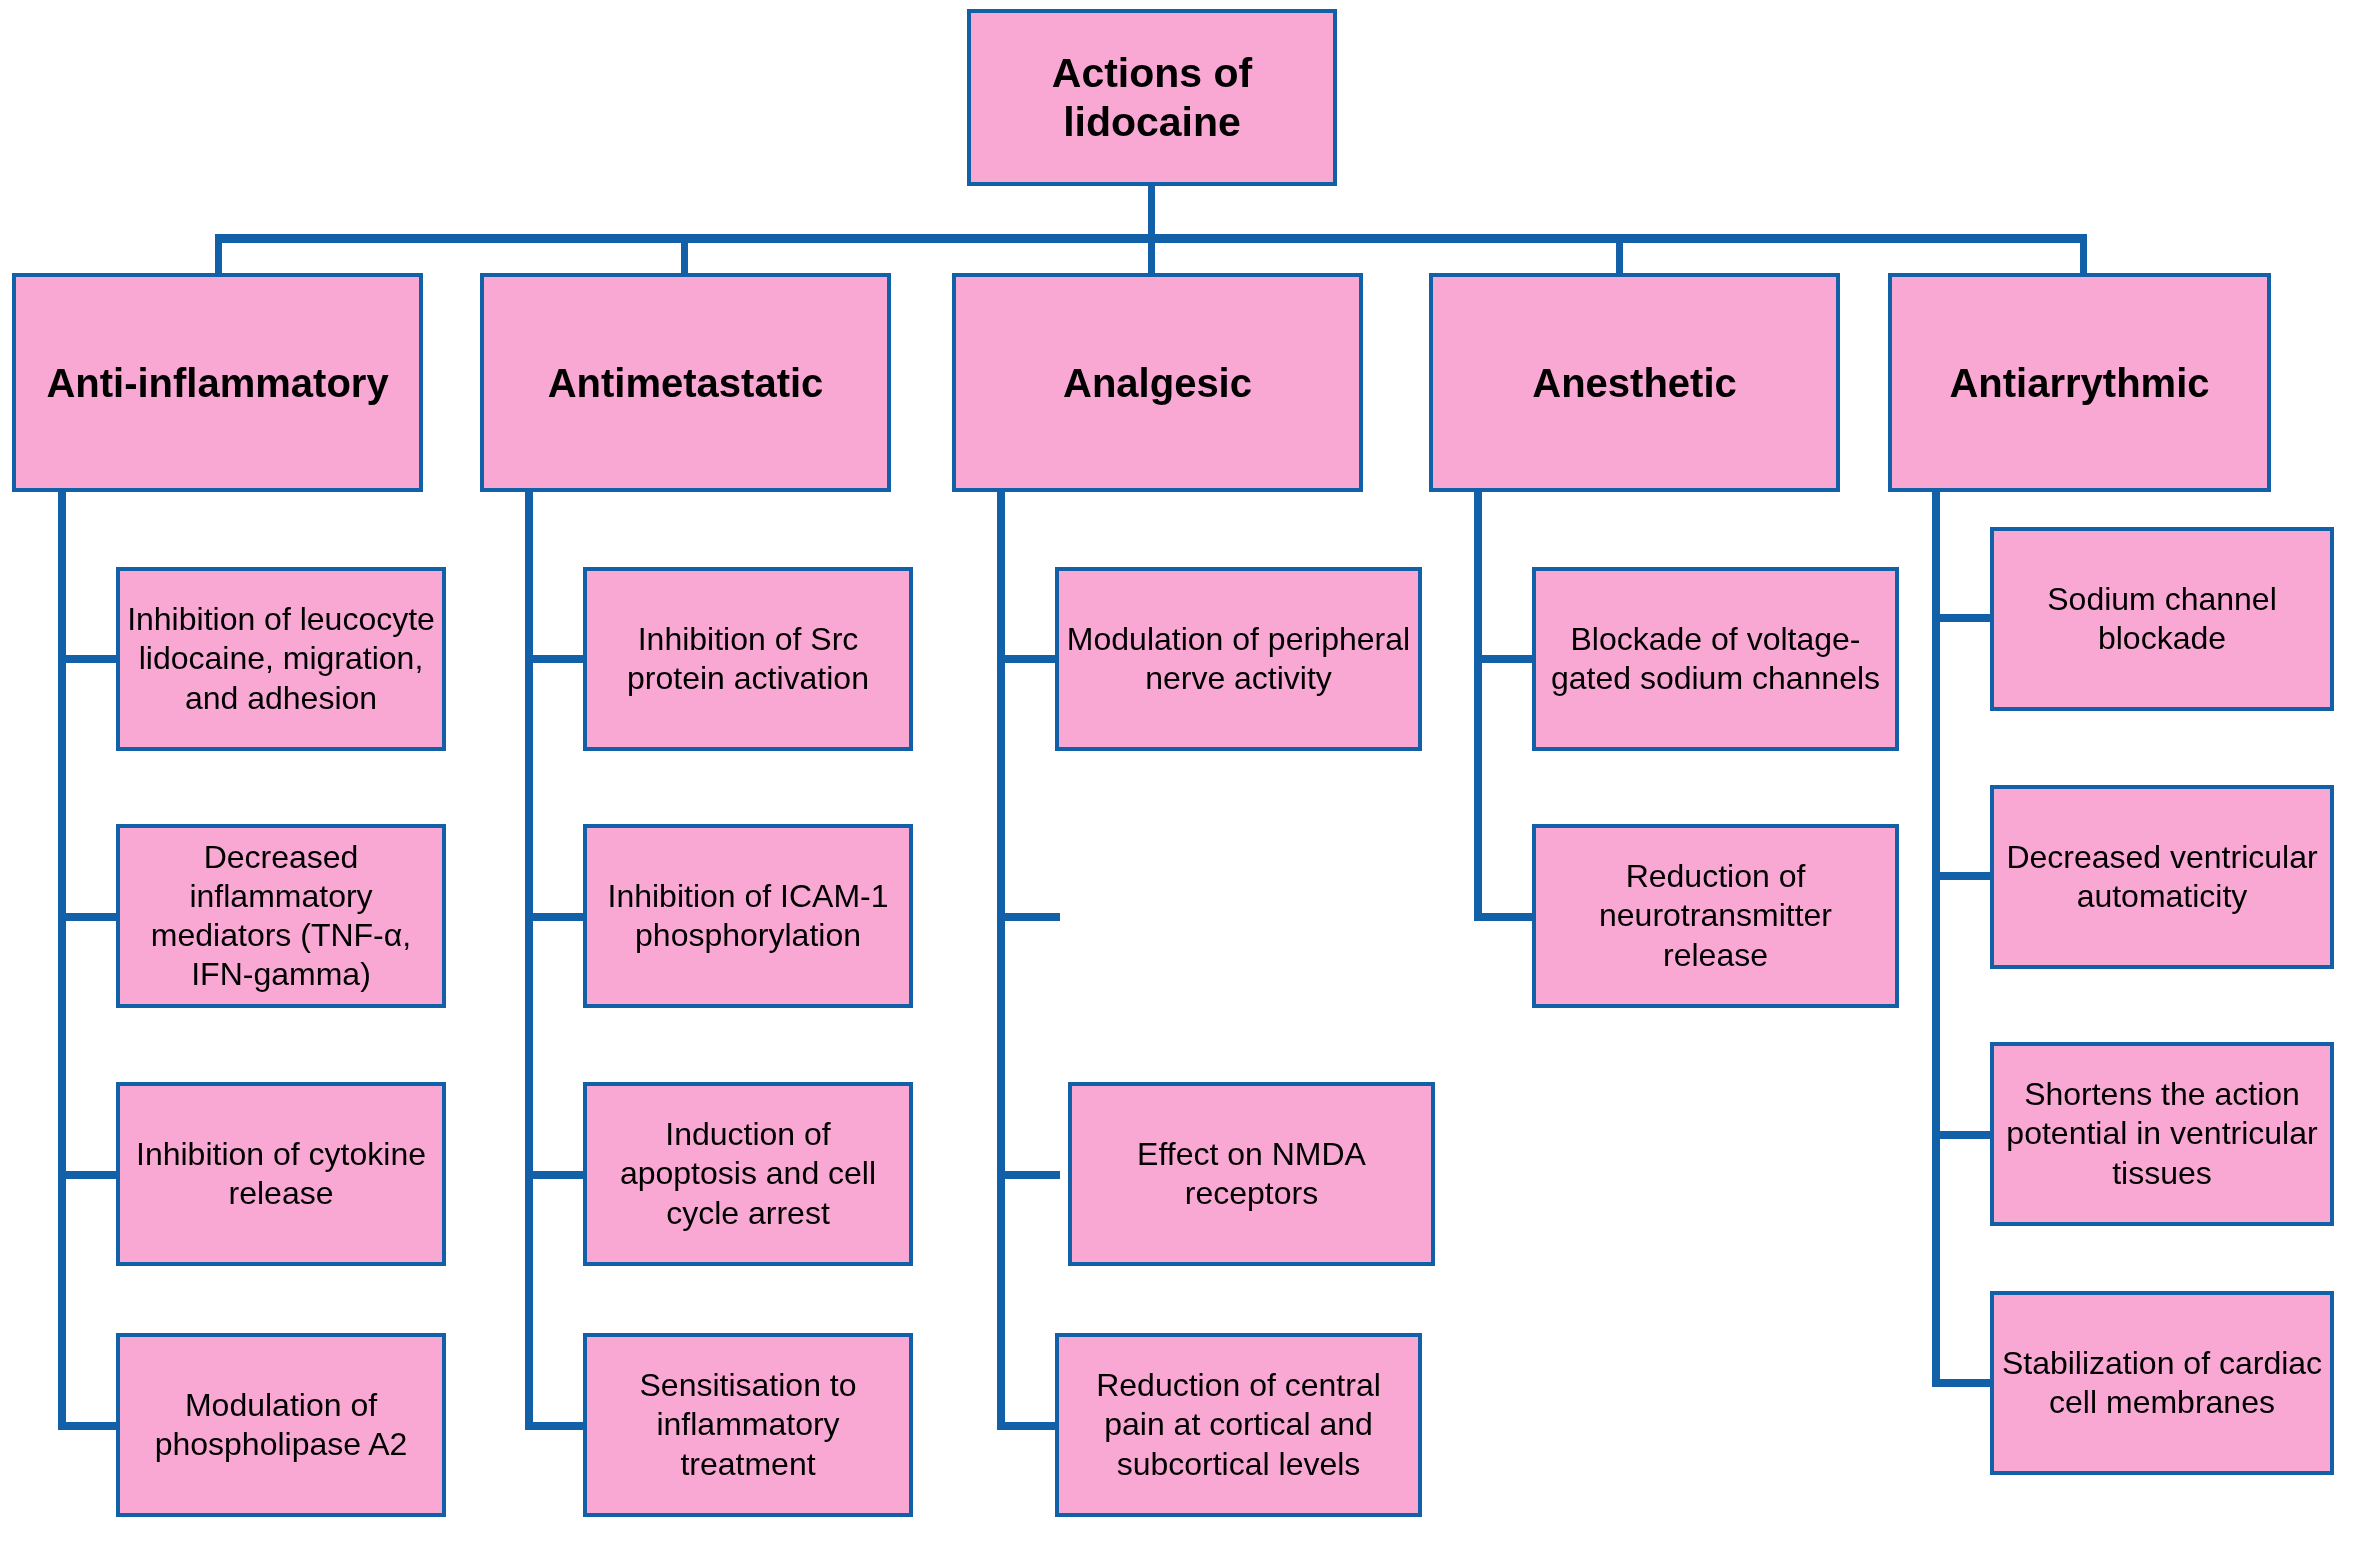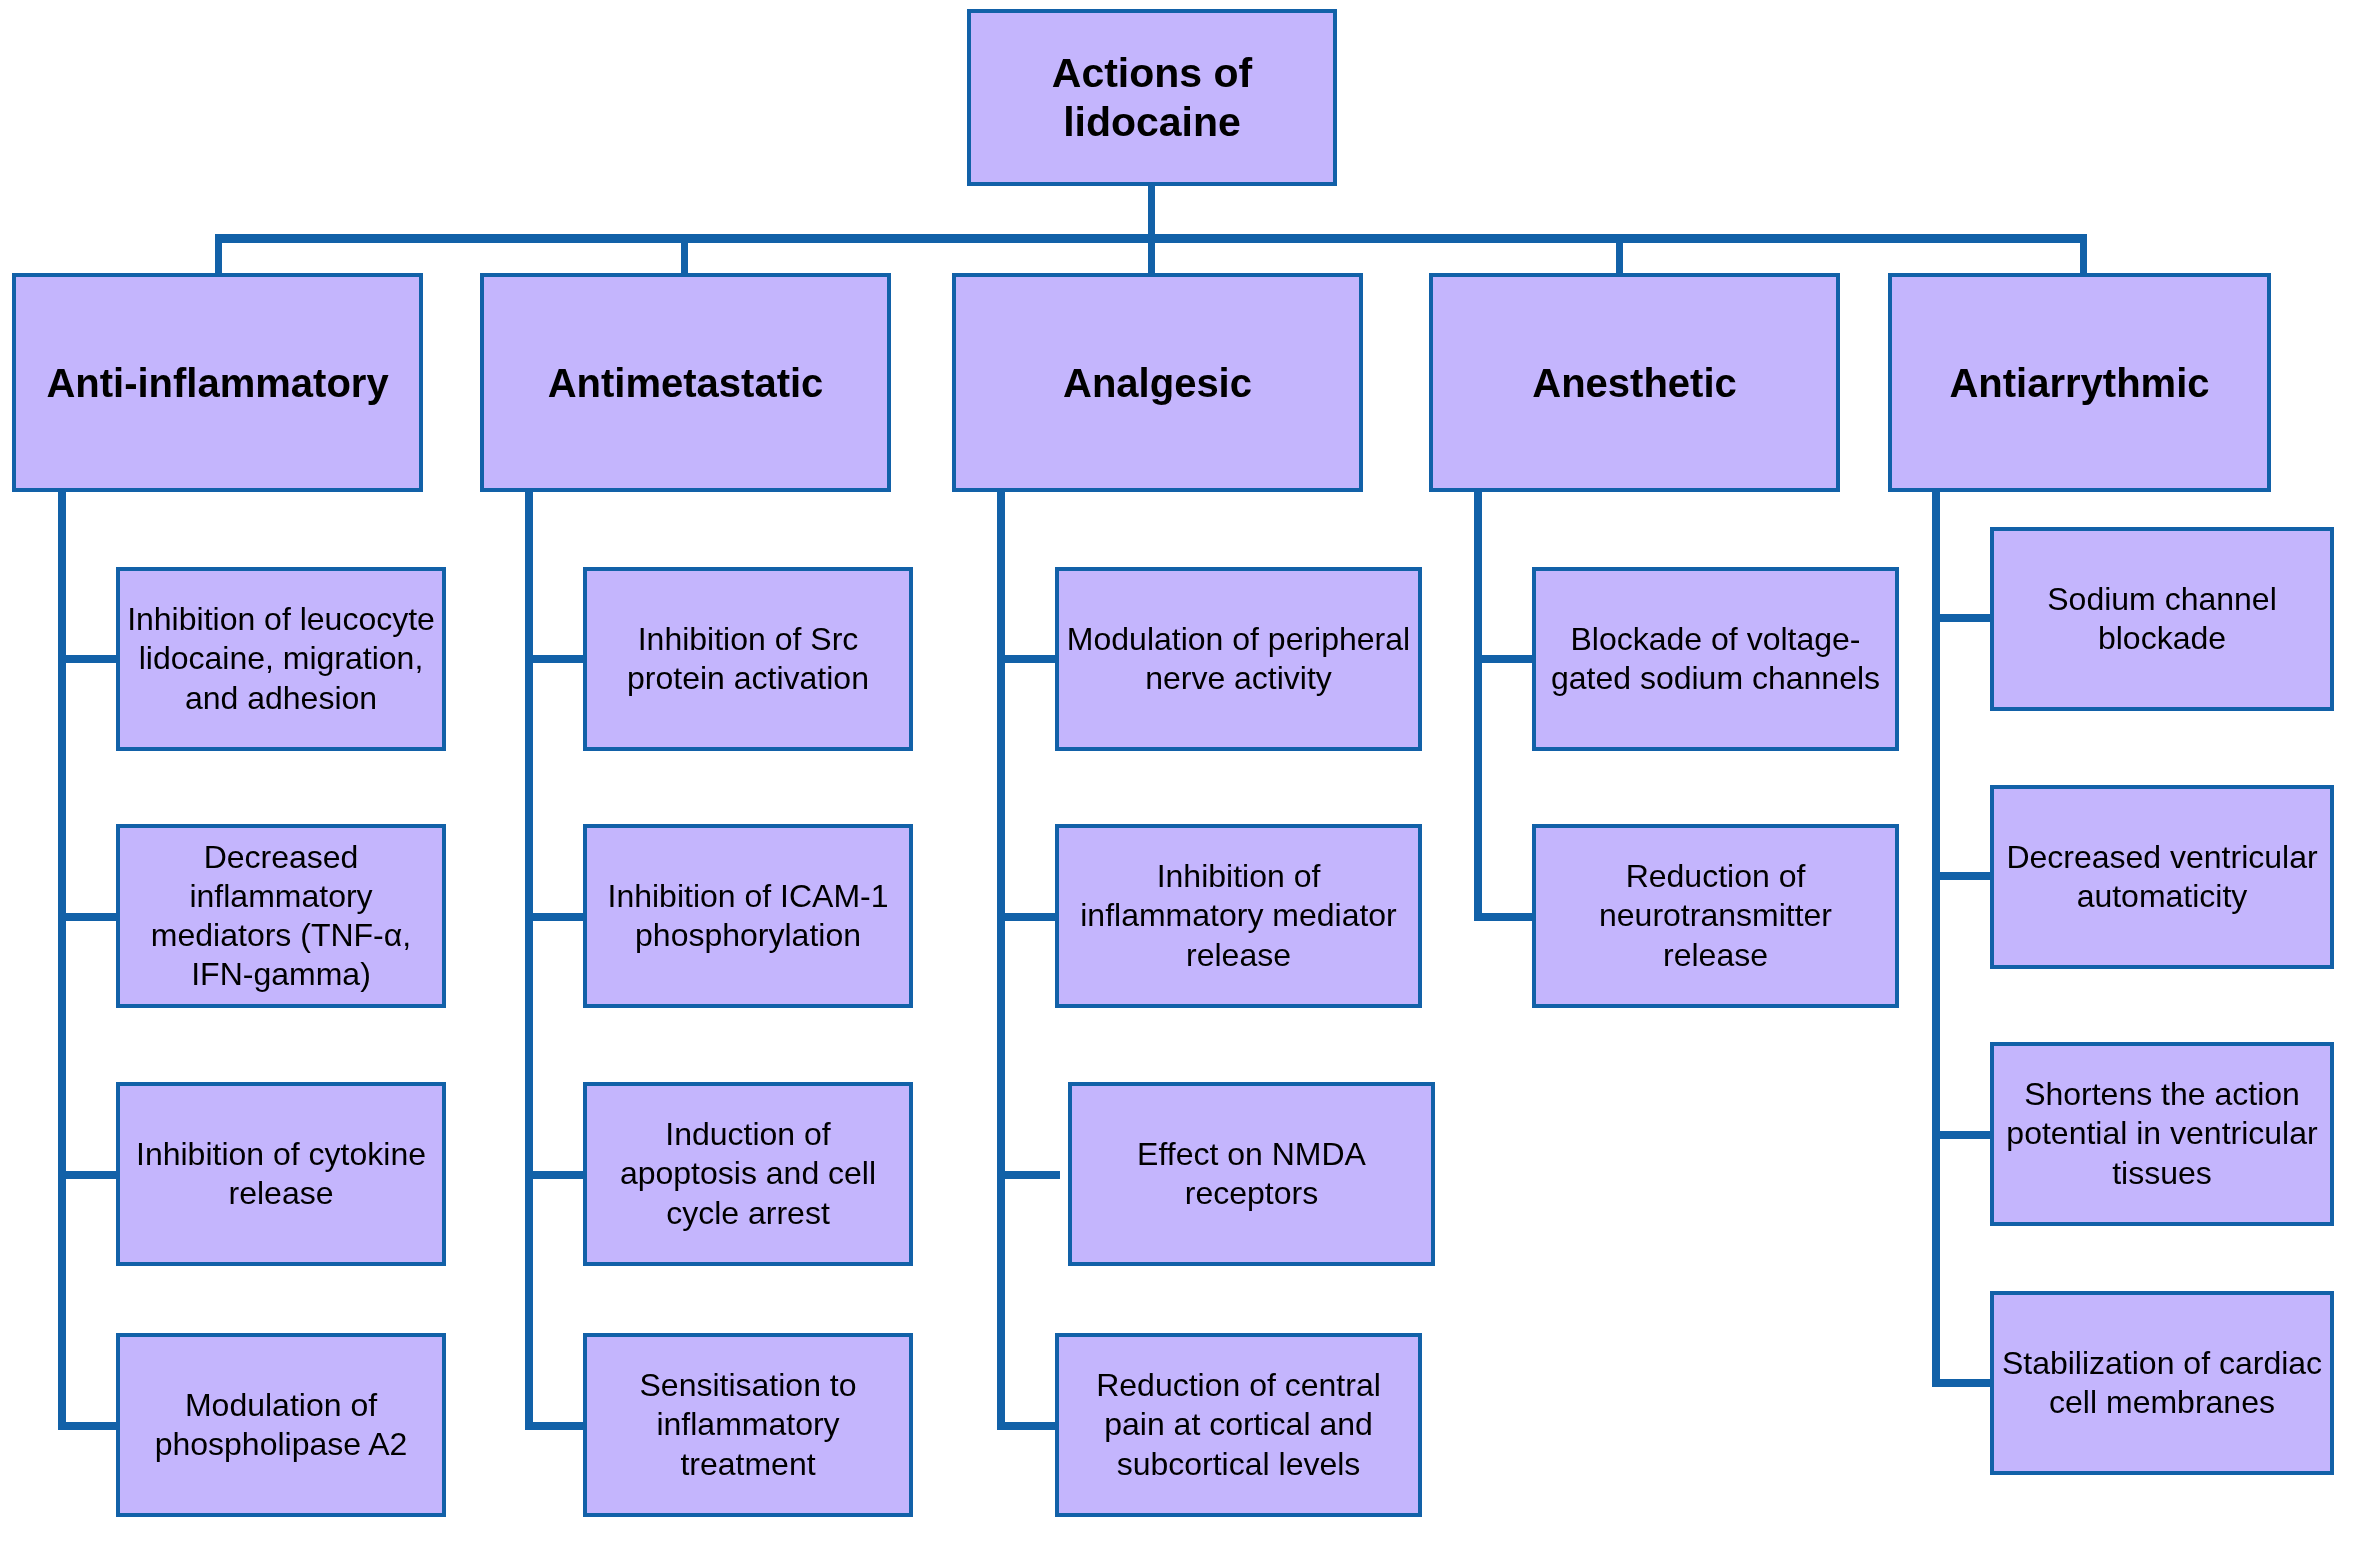--- a/index.html
+++ b/index.html
@@ -11,21 +11,21 @@
     position:relative;
     width:2377px;
     height:1551px;
     background:#ffffff;
     overflow:hidden;
   }
   
   .box{
     position:absolute;
     box-sizing:border-box;
-    background:#c4b5fd;
+    background:#f9a8d4;
     border:4px solid var(--accent,#1261A8);
     display:flex;
     align-items:center;
     justify-content:center;
     text-align:center;
     color:#000000;
     z-index:5;
   }
   .box .txt{
     display:block;
@@ -133,23 +133,20 @@
 
   <div class="ln" style="left: 997px; top: 492px; width: 8px; height: 938px; background: rgb(18, 97, 168);"></div>
   <div class="ln" style="left: 997px; top: 655px; width: 63px; height: 8px; background: rgb(18, 97, 168);"></div>
   <div class="ln" style="left: 997px; top: 913px; width: 63px; height: 8px; background: rgb(18, 97, 168);"></div>
   <div class="ln" style="left: 997px; top: 1171px; width: 63px; height: 8px; background: rgb(18, 97, 168);"></div>
   <div class="ln" style="left: 997px; top: 1422px; width: 63px; height: 8px; background: rgb(18, 97, 168);"></div>
 
   <div class="box leaf" style="left: 1055px; top: 567px; width: 367px; height: 184px; border-color: rgb(18, 97, 168); color: rgb(0, 0, 0);">
     <span class="txt">Modulation of peripheral nerve activity</span>
   </div>
-  <div class="box leaf" style="left: 1055px; top: 824px; width: 367px; height: 184px; border-color: rgb(18, 97, 168); color: rgb(0, 0, 0);">
-    <span class="txt">Inhibition of inflammatory mediator release</span>
-  </div>
   <div class="box leaf" style="left: 1055px; top: 1082px; width: 367px; height: 184px; border-color: rgb(18, 97, 168); color: rgb(0, 0, 0); margin-left: 13px;">
     <span class="txt">Effect on NMDA receptors</span>
   </div>
   <div class="box leaf" style="left: 1055px; top: 1333px; width: 367px; height: 184px; border-color: rgb(18, 97, 168); color: rgb(0, 0, 0);">
     <span class="txt">Reduction of central pain at cortical and subcortical levels</span>
   </div>
 
   <div class="ln" style="left: 1474px; top: 492px; width: 8px; height: 429px; background: rgb(18, 97, 168);"></div>
   <div class="ln" style="left: 1474px; top: 655px; width: 63px; height: 8px; background: rgb(18, 97, 168);"></div>
   <div class="ln" style="left: 1474px; top: 913px; width: 63px; height: 8px; background: rgb(18, 97, 168);"></div>

